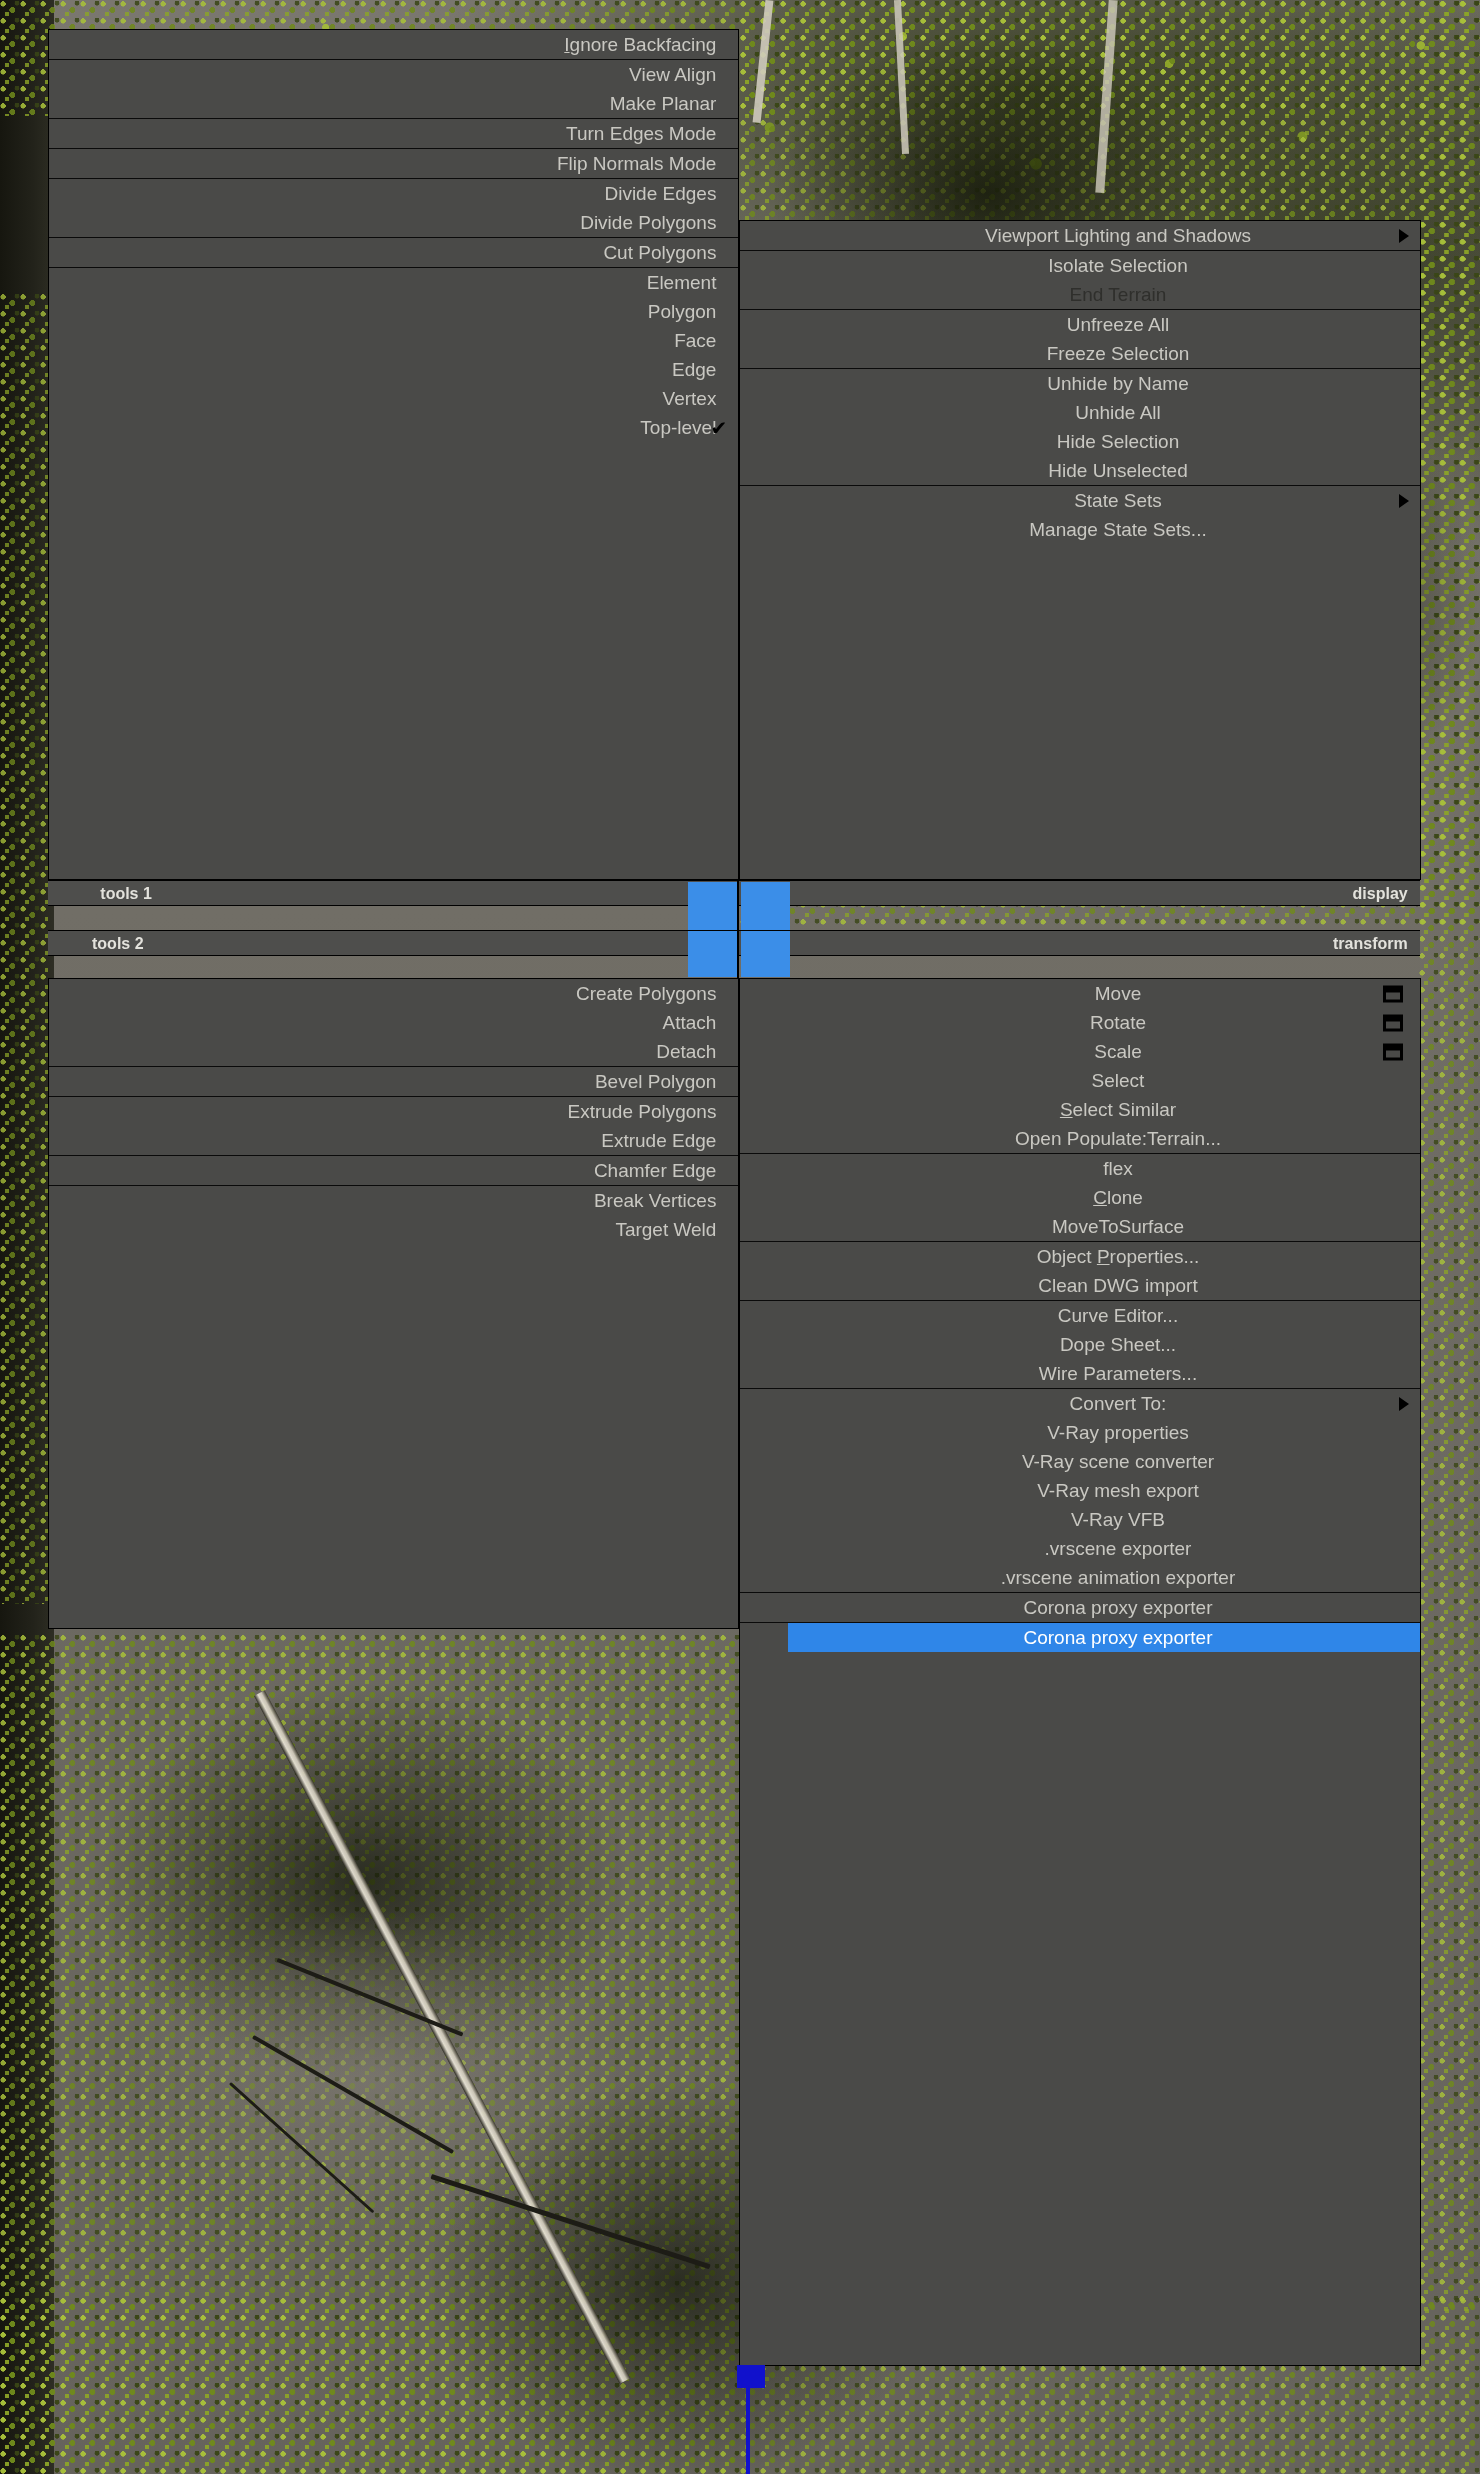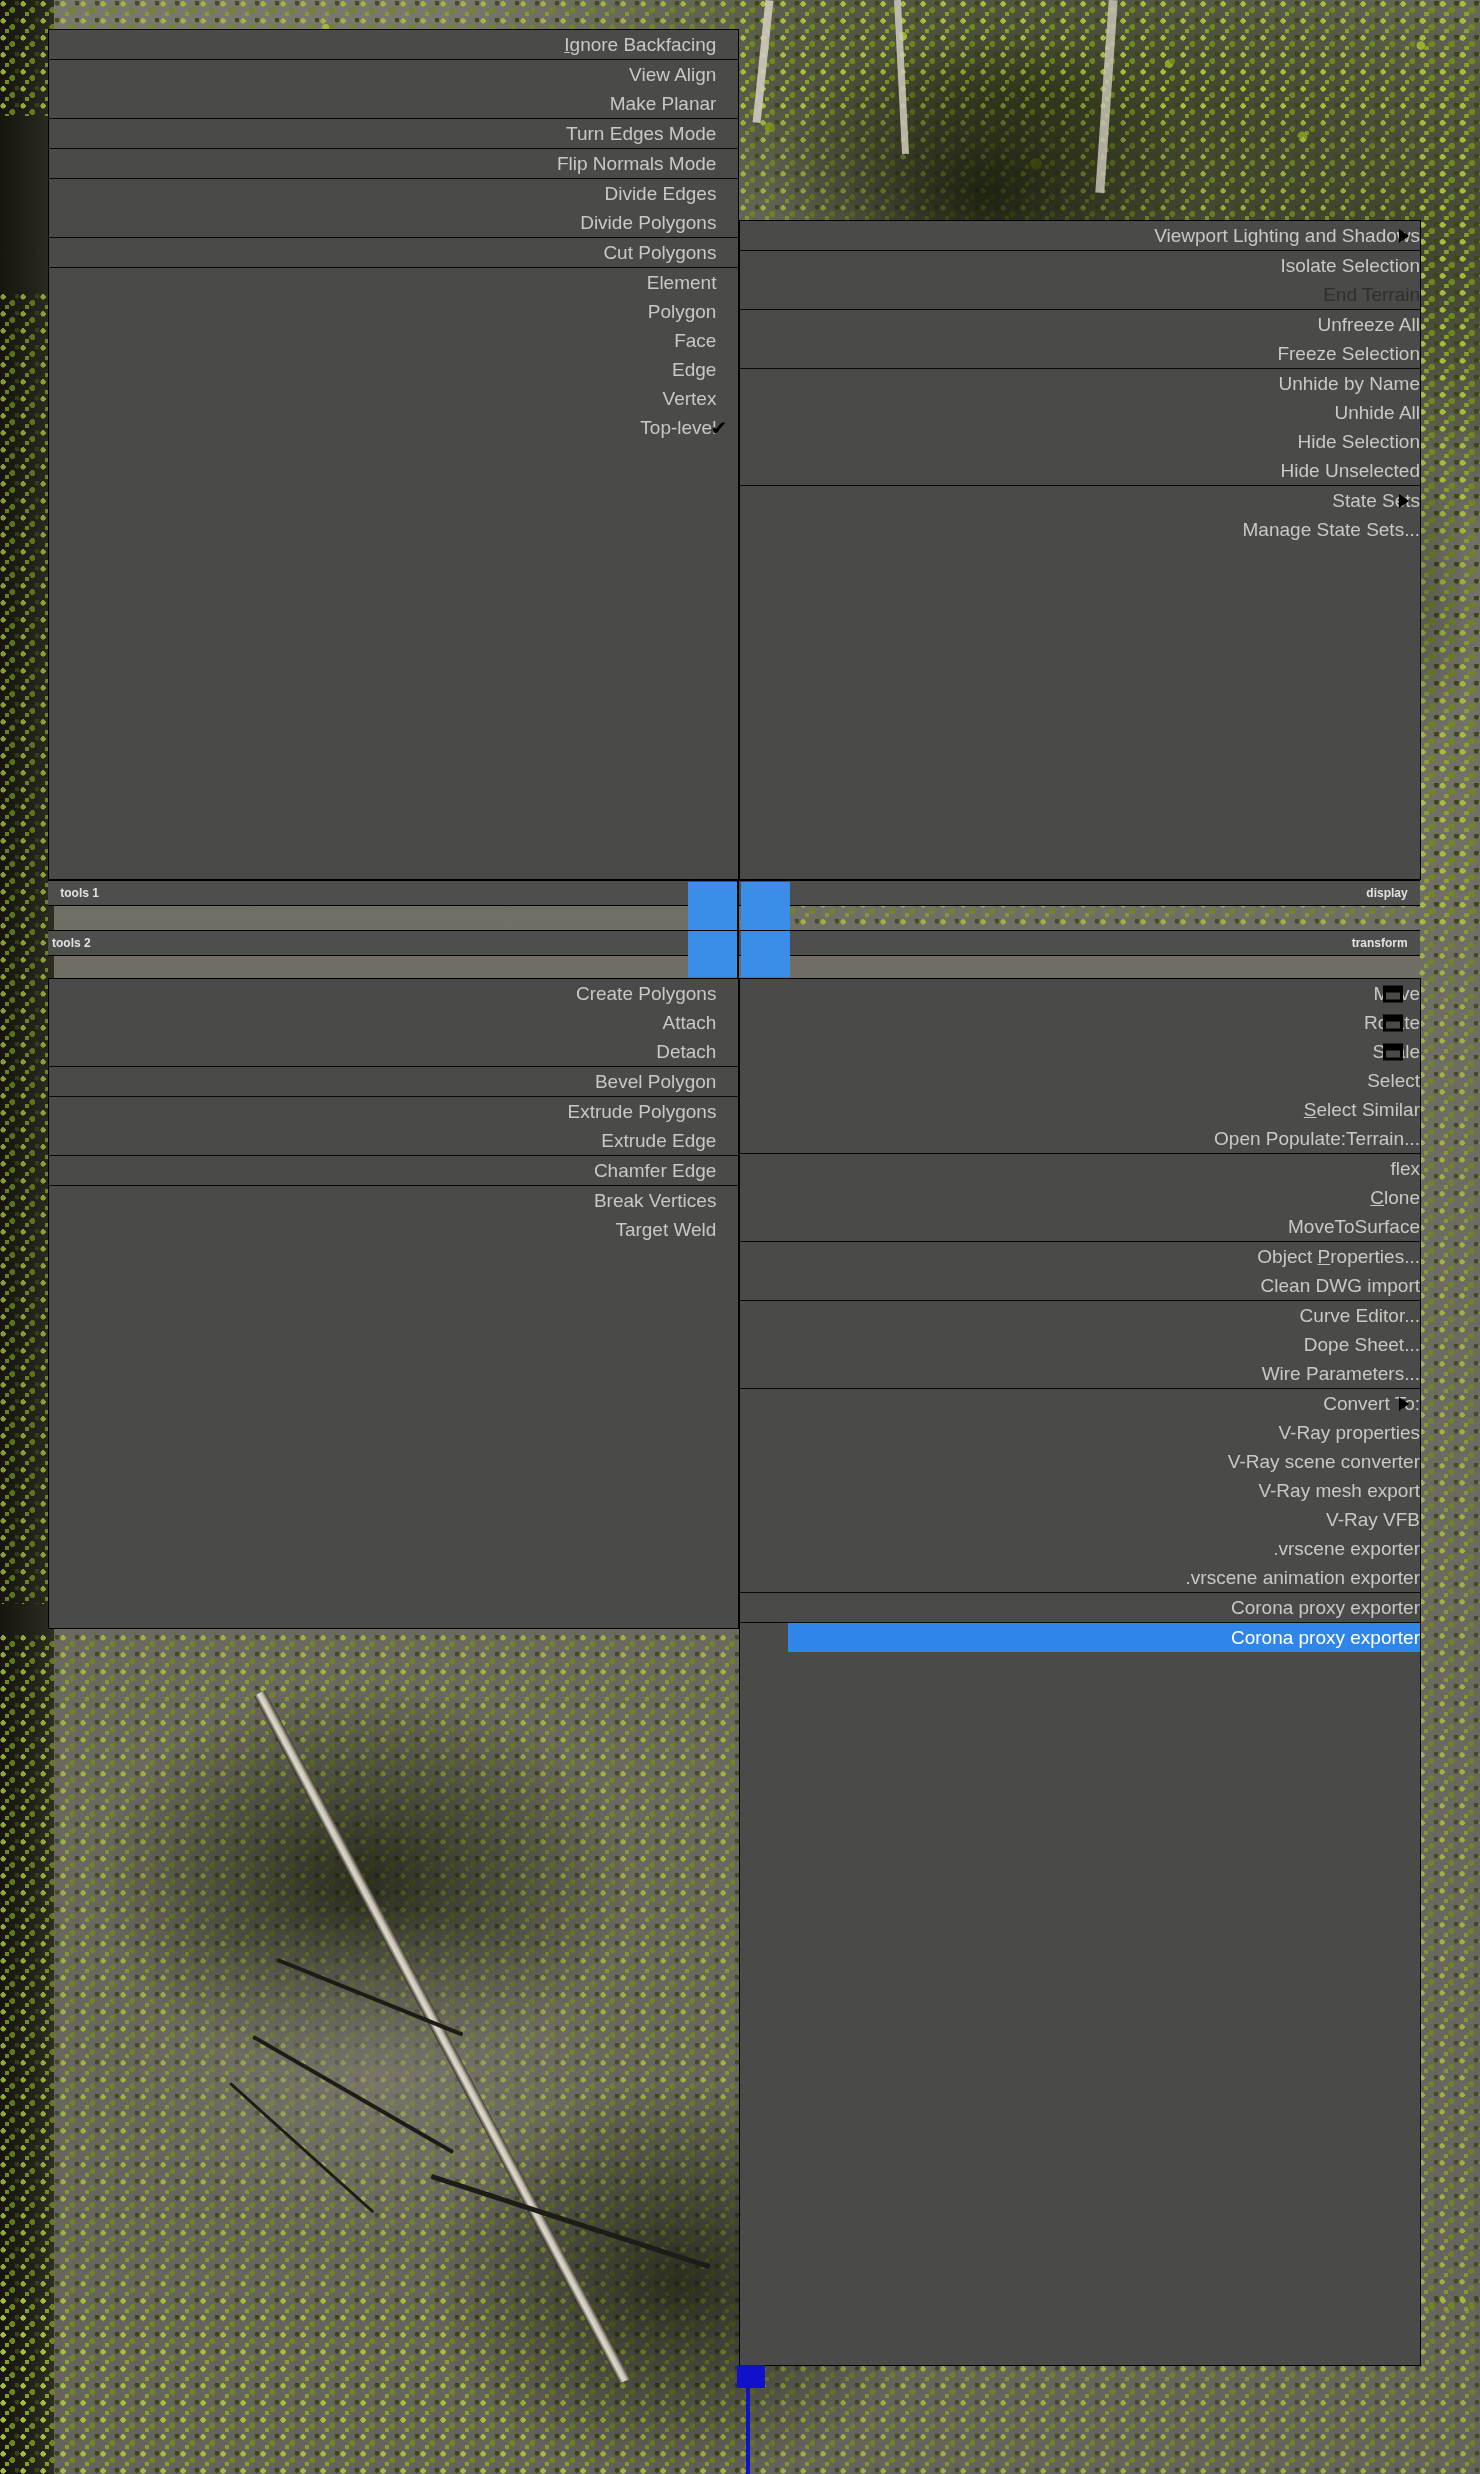--- a/index.html
+++ b/index.html
@@ -68,21 +68,21 @@
     height:29px;line-height:29px;
     color:#c9c8c2;
     font-size:19px;
     white-space:nowrap;
     box-sizing:border-box;
   }
   .mi.disabled{color:#2f2f2c;}
   .mi.hl{background:#2f86e8;color:#ffffff;}
   .sep{height:0;border-top:1.5px solid #0a0a0a;}
   .colL .mi{text-align:right;padding-right:21.6px;}
-  .colR .mi{text-align:right;padding-left:28px;margin-left:48px;}
+  .colR .mi{text-align:center;padding-left:28px;margin-left:48px;}
   .u{text-decoration:underline;}
   .arrow{
     position:absolute;right:10.8px;top:50%;transform:translateY(-50%);
     width:0;height:0;
     border-left:10.8px solid #000;
     border-top:7.7px solid transparent;
     border-bottom:7.7px solid transparent;
   }
   .dlgicon{
     position:absolute;right:17px;top:50%;transform:translateY(-50%);
@@ -99,21 +99,21 @@
   .quadbar{
     position:absolute;
     background:#4e4e4c;
     box-sizing:border-box;
     border-top:1.5px solid #000;
     border-bottom:1.5px solid #000;
     height:26px;
   }
   .quadbar .lbl{
     position:absolute;top:0;height:25px;line-height:25px;
-    color:#e3e2dc;font-size:12px;font-weight:bold;
+    color:#e3e2dc;font-size:16px;font-weight:bold;margin-left:40px;
   }
   .quad-accent{position:absolute;background:#3b8ee8;}
   .quad-vline{position:absolute;background:#000;width:2.3px;}
 
   
   .cursor-mark{position:absolute;background:#1111cc;}
 </style>
 </head>
 <body>
 

